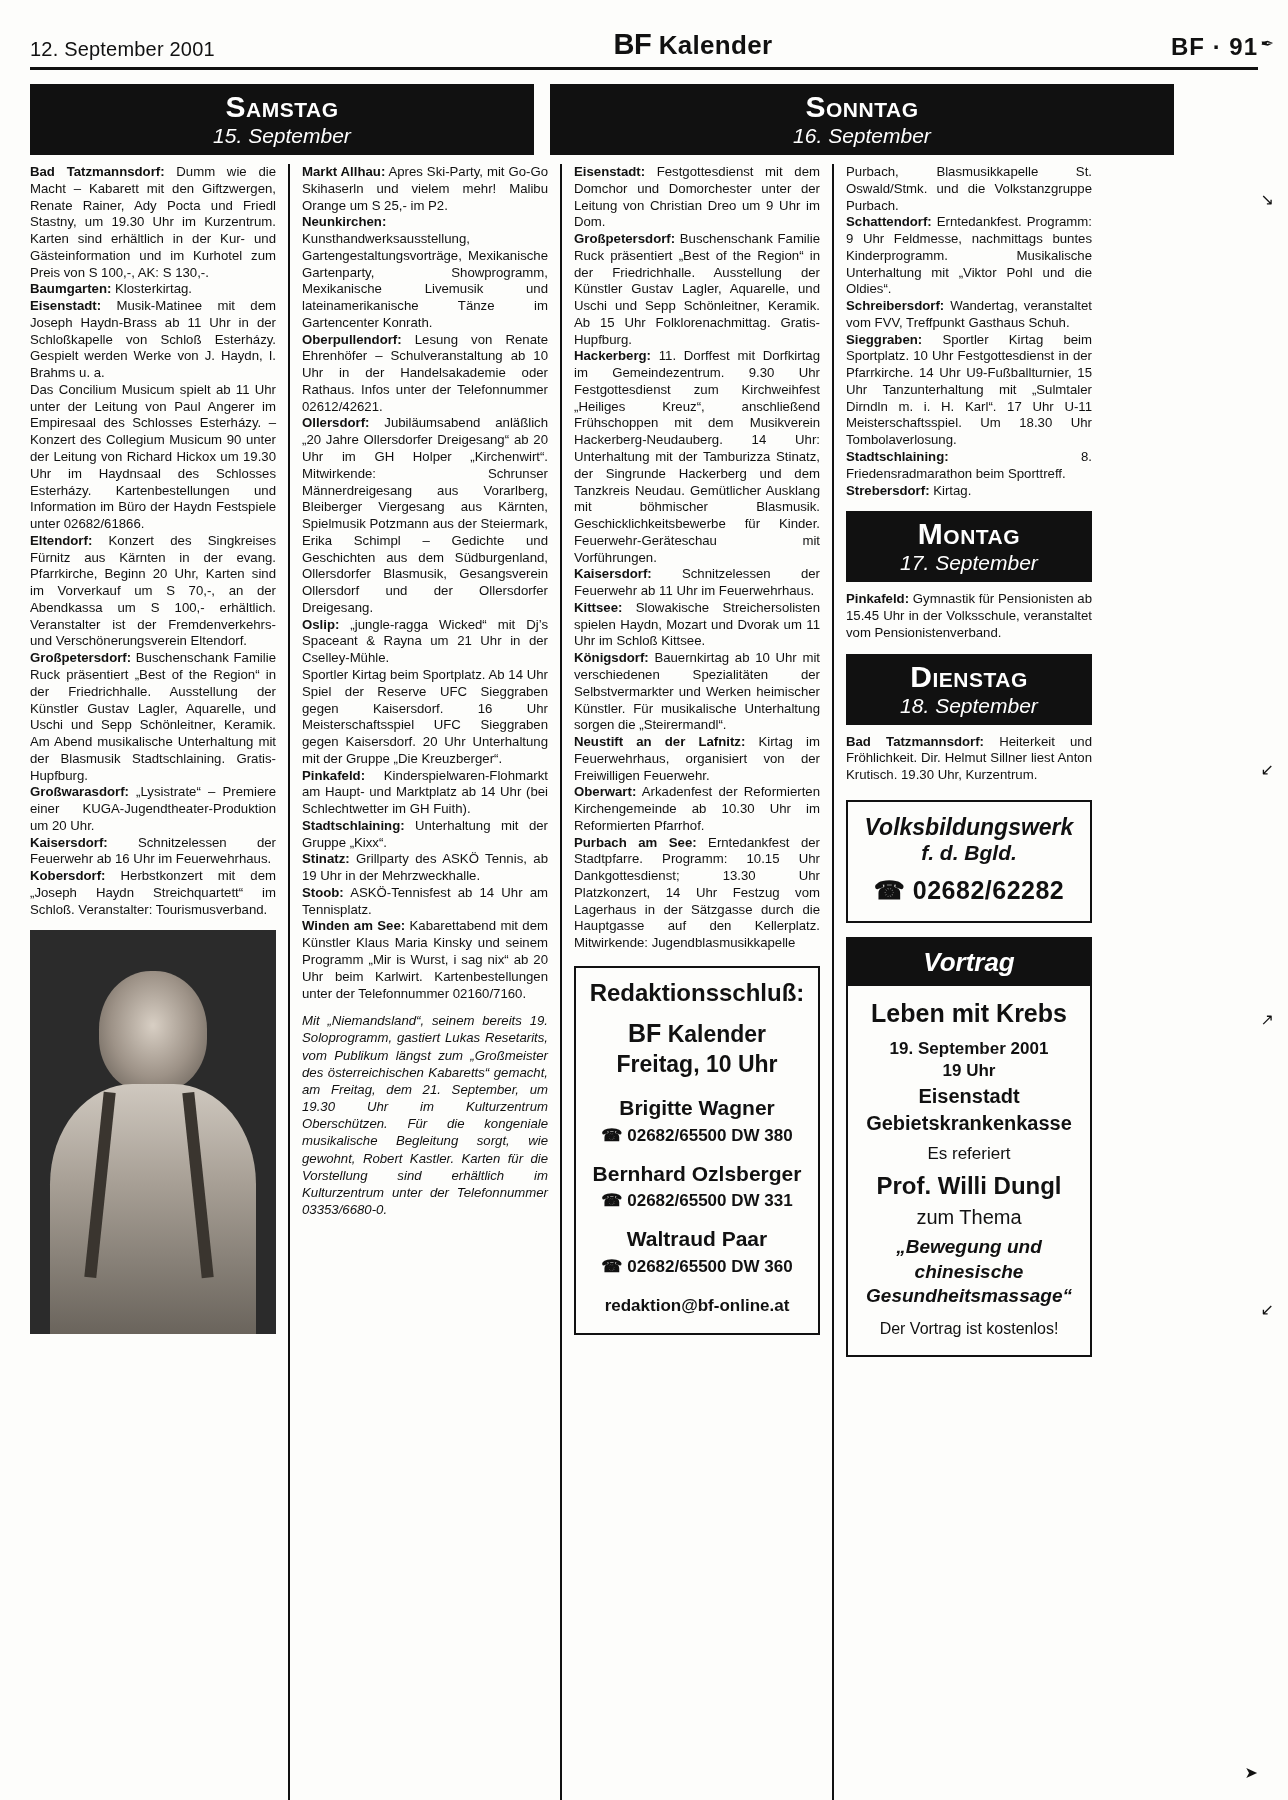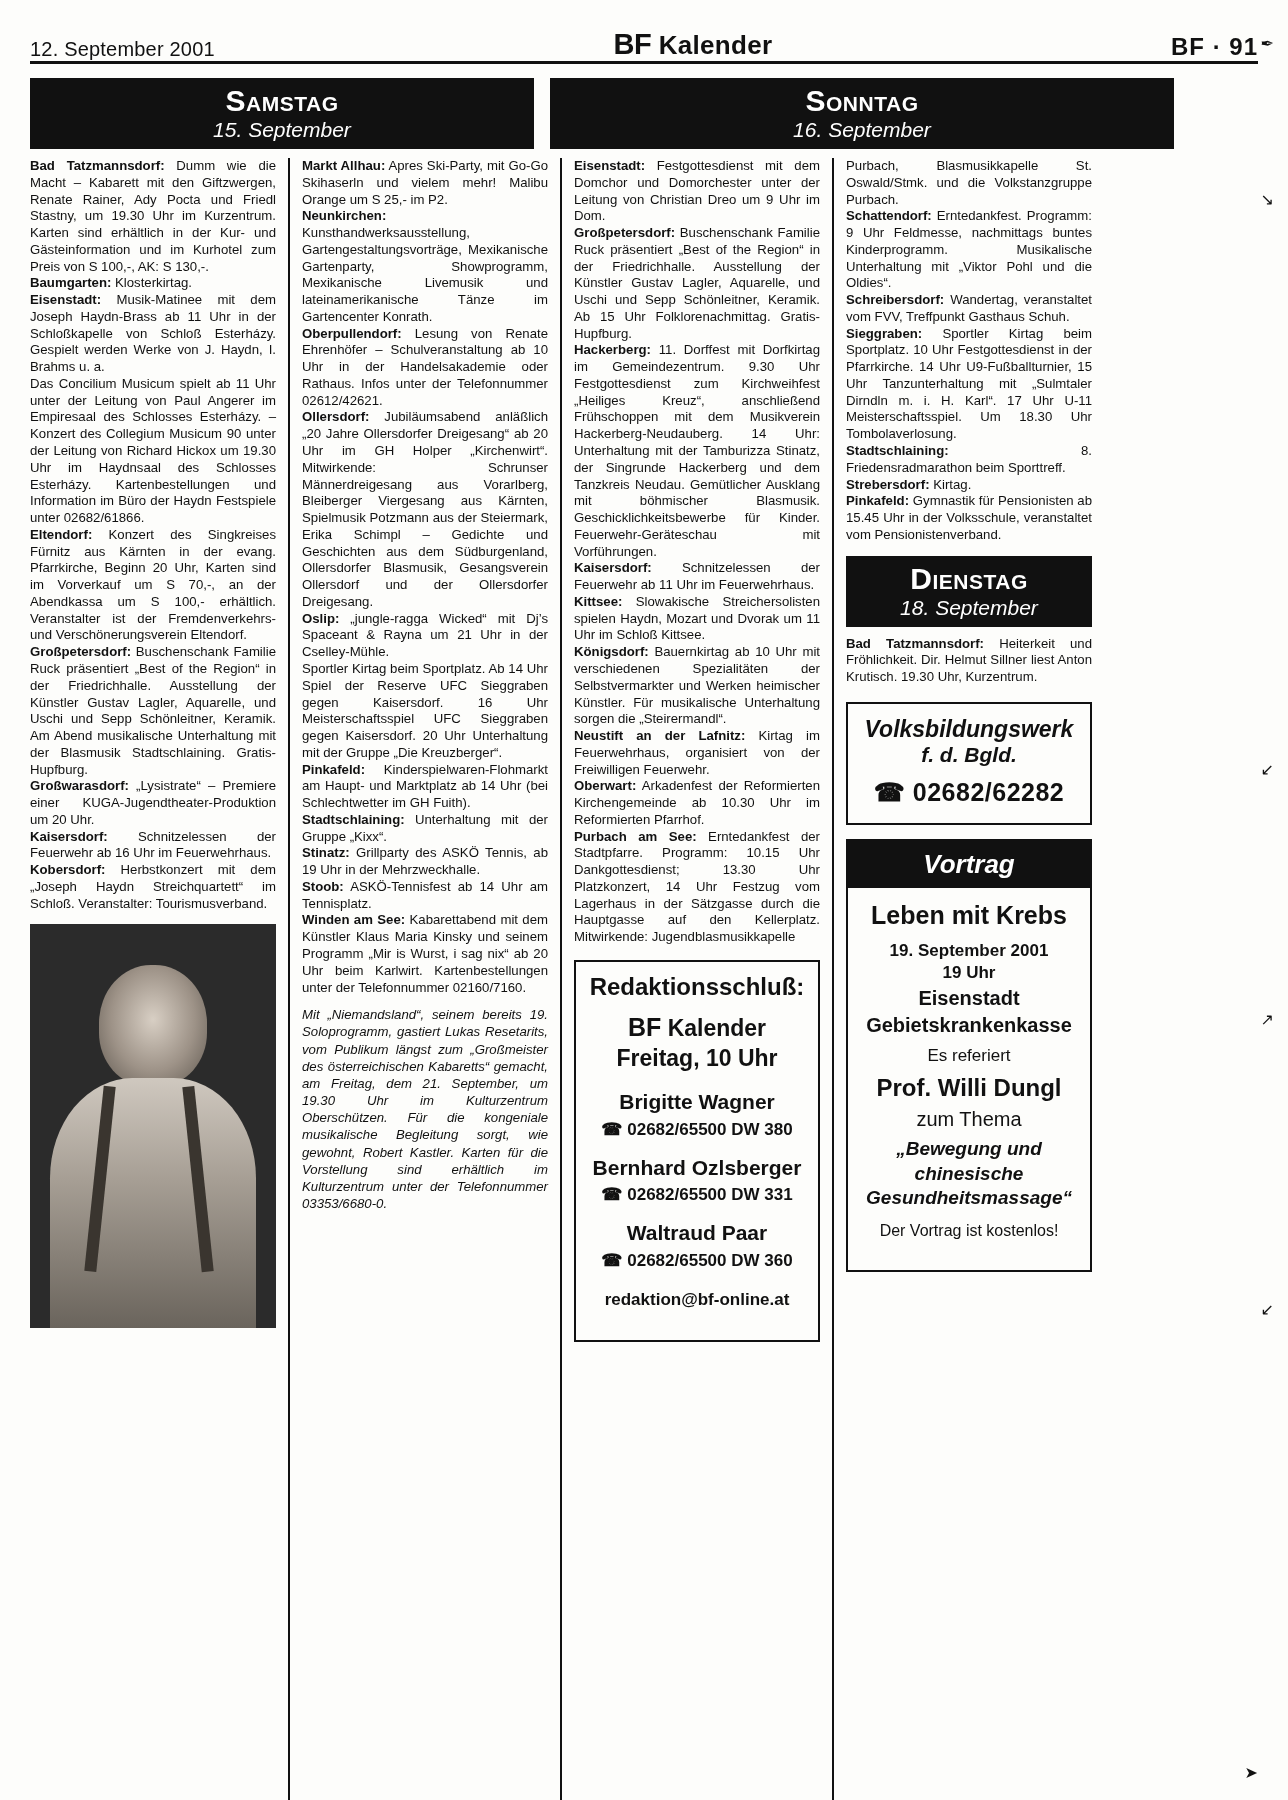--- a/index.html
+++ b/index.html
@@ -16,21 +16,21 @@
     position:relative;
     width:1288px;height:1800px;
     box-sizing:border-box;
     padding:28px 30px 20px 30px;
     background:#fdfdfb;
   }
 
   
   .masthead{
     display:flex;align-items:flex-end;justify-content:space-between;
-    padding-bottom:0;
+    padding-bottom:6px;
     border-bottom:3px solid #111;
     margin-bottom:14px;
   }
   .masthead .date{font-size:20px;letter-spacing:.2px;}
   .masthead .center{font-size:26px;font-weight:bold;letter-spacing:.3px;}
   .masthead .center .bf{font-size:29px;font-weight:bold;letter-spacing:-.5px;}
   .masthead .pageno{font-size:24px;font-weight:bold;letter-spacing:1px;}
 
   
   .columns{
@@ -102,21 +102,21 @@
   .teaser{
     font-style:italic;
     font-size:13.2px;
     line-height:1.3;
     text-align:justify;
   }
 
   
   .box{
     border:2px solid #111;
-    padding:10px 10px 29px 10px;
+    padding:10px 10px 16px 10px;
     text-align:center;
     margin-top:14px;
   }
   .box.redaktion{ }
   .redaktion .title{font-size:24px;font-weight:bold;margin-bottom:10px;}
   .redaktion .bfline{font-size:23px;font-weight:bold;}
   .redaktion .bfline .bf{font-size:25px;}
   .redaktion .when{font-size:23px;font-weight:bold;margin-bottom:16px;}
   .redaktion .person{font-size:21px;font-weight:bold;margin-top:14px;}
   .redaktion .tel{font-size:17px;font-weight:bold;margin-top:3px;}
@@ -254,20 +254,24 @@
     <div class="col">
       <div id="c4">
           <p class="blk entry"><span>Purbach, Blasmusikkapelle St. Oswald/Stmk. und die Volkstanzgruppe Purbach.</span></p>
           <p class="blk entry"><b>Schattendorf:</b><span> Erntedankfest. Programm: 9 Uhr Feldmesse, nachmittags buntes Kinderprogramm. Musikalische Unterhaltung mit „Viktor Pohl und die Oldies“.</span></p>
           <p class="blk entry"><b>Schreibersdorf:</b><span> Wandertag, veranstaltet vom FVV, Treffpunkt Gasthaus Schuh.</span></p>
           <p class="blk entry"><b>Sieggraben:</b><span> Sportler Kirtag beim Sportplatz. 10 Uhr Festgottesdienst in der Pfarrkirche. 14 Uhr U9-Fußballturnier, 15 Uhr Tanzunterhaltung mit „Sulmtaler Dirndln m. i. H. Karl“. 17 Uhr U-11 Meisterschaftsspiel. Um 18.30 Uhr Tombolaverlosung.</span></p>
           <p class="blk entry"><b>Stadtschlaining:</b><span> 8. Friedensradmarathon beim Sporttreff.</span></p>
           <p class="blk entry"><b>Strebersdorf:</b><span> Kirtag.</span></p>
         </div>
 
+      <div class="daybanner" style="margin-top:12px;">
+        <div class="dname">Montag</div>
+        <div class="ddate">17. September</div>
+      </div>
       <div id="cmo">
           <p class="blk entry"><b>Pinkafeld:</b><span> Gymnastik für Pensionisten ab 15.45 Uhr in der Volksschule, veranstaltet vom Pensionistenverband.</span></p>
         </div>
 
       <div class="daybanner" style="margin-top:12px;">
         <div class="dname">Dienstag</div>
         <div class="ddate">18. September</div>
       </div>
       <div id="cdi">
           <p class="blk entry"><b>Bad Tatzmannsdorf:</b><span> Heiterkeit und Fröhlichkeit. Dir. Helmut Sillner liest Anton Krutisch. 19.30 Uhr, Kurzentrum.</span></p>

